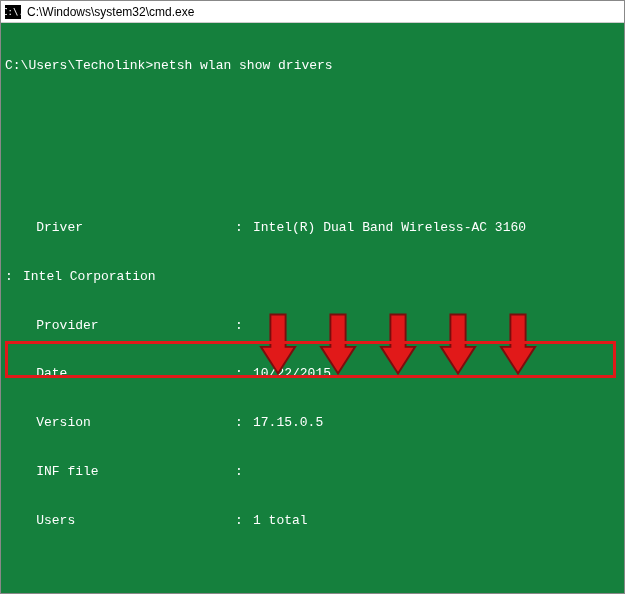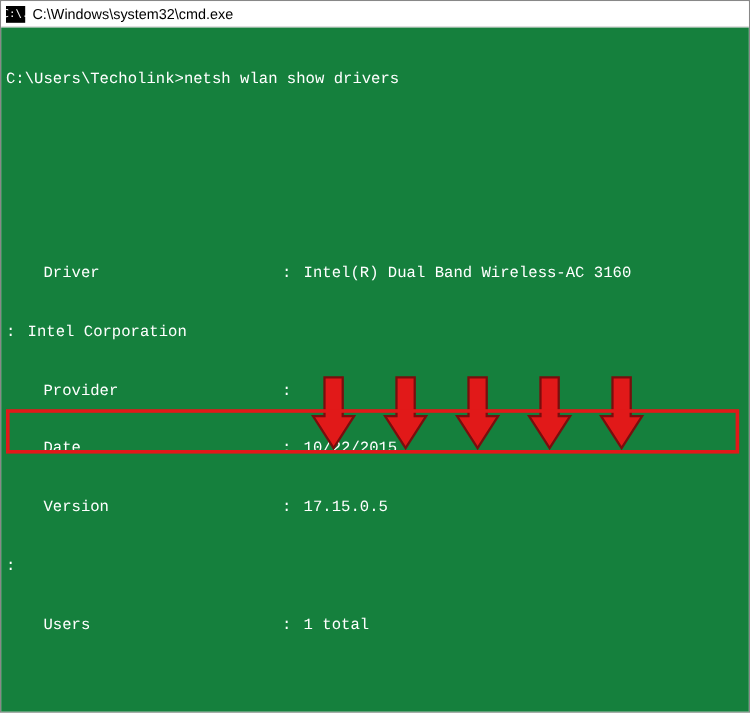--- a/index.html
+++ b/index.html
@@ -90,21 +90,21 @@
   <div class="terminal">
     <div class="line"><span>C:\Users\Techolink&gt;</span><span>netsh wlan show drivers</span></div>
     <div class="line">&nbsp;</div>
     <div class="line">&nbsp;</div>
 
     <div class="kv"><span class="k">    Driver</span><span class="c">: </span><span class="v">Intel(R) Dual Band Wireless-AC 3160</span></div>
     <div class="kv"><span class="c">: </span><span class="v">Intel Corporation</span></div>
     <div class="kv"><span class="k">    Provider</span><span class="c">: </span></div>
     <div class="kv"><span class="k">    Date</span><span class="c">: </span><span class="v">10/22/2015</span></div>
     <div class="kv"><span class="k">    Version</span><span class="c">: </span><span class="v">17.15.0.5</span></div>
-    <div class="kv"><span class="c">: </span></div>
+    <div class="kv"><span class="k">    INF file</span><span class="c">: </span></div>
     <div class="kv"><span class="k">    Users</span><span class="c">: </span><span class="v">1 total</span></div>
     
     
     
     
     
     
     
     
     

